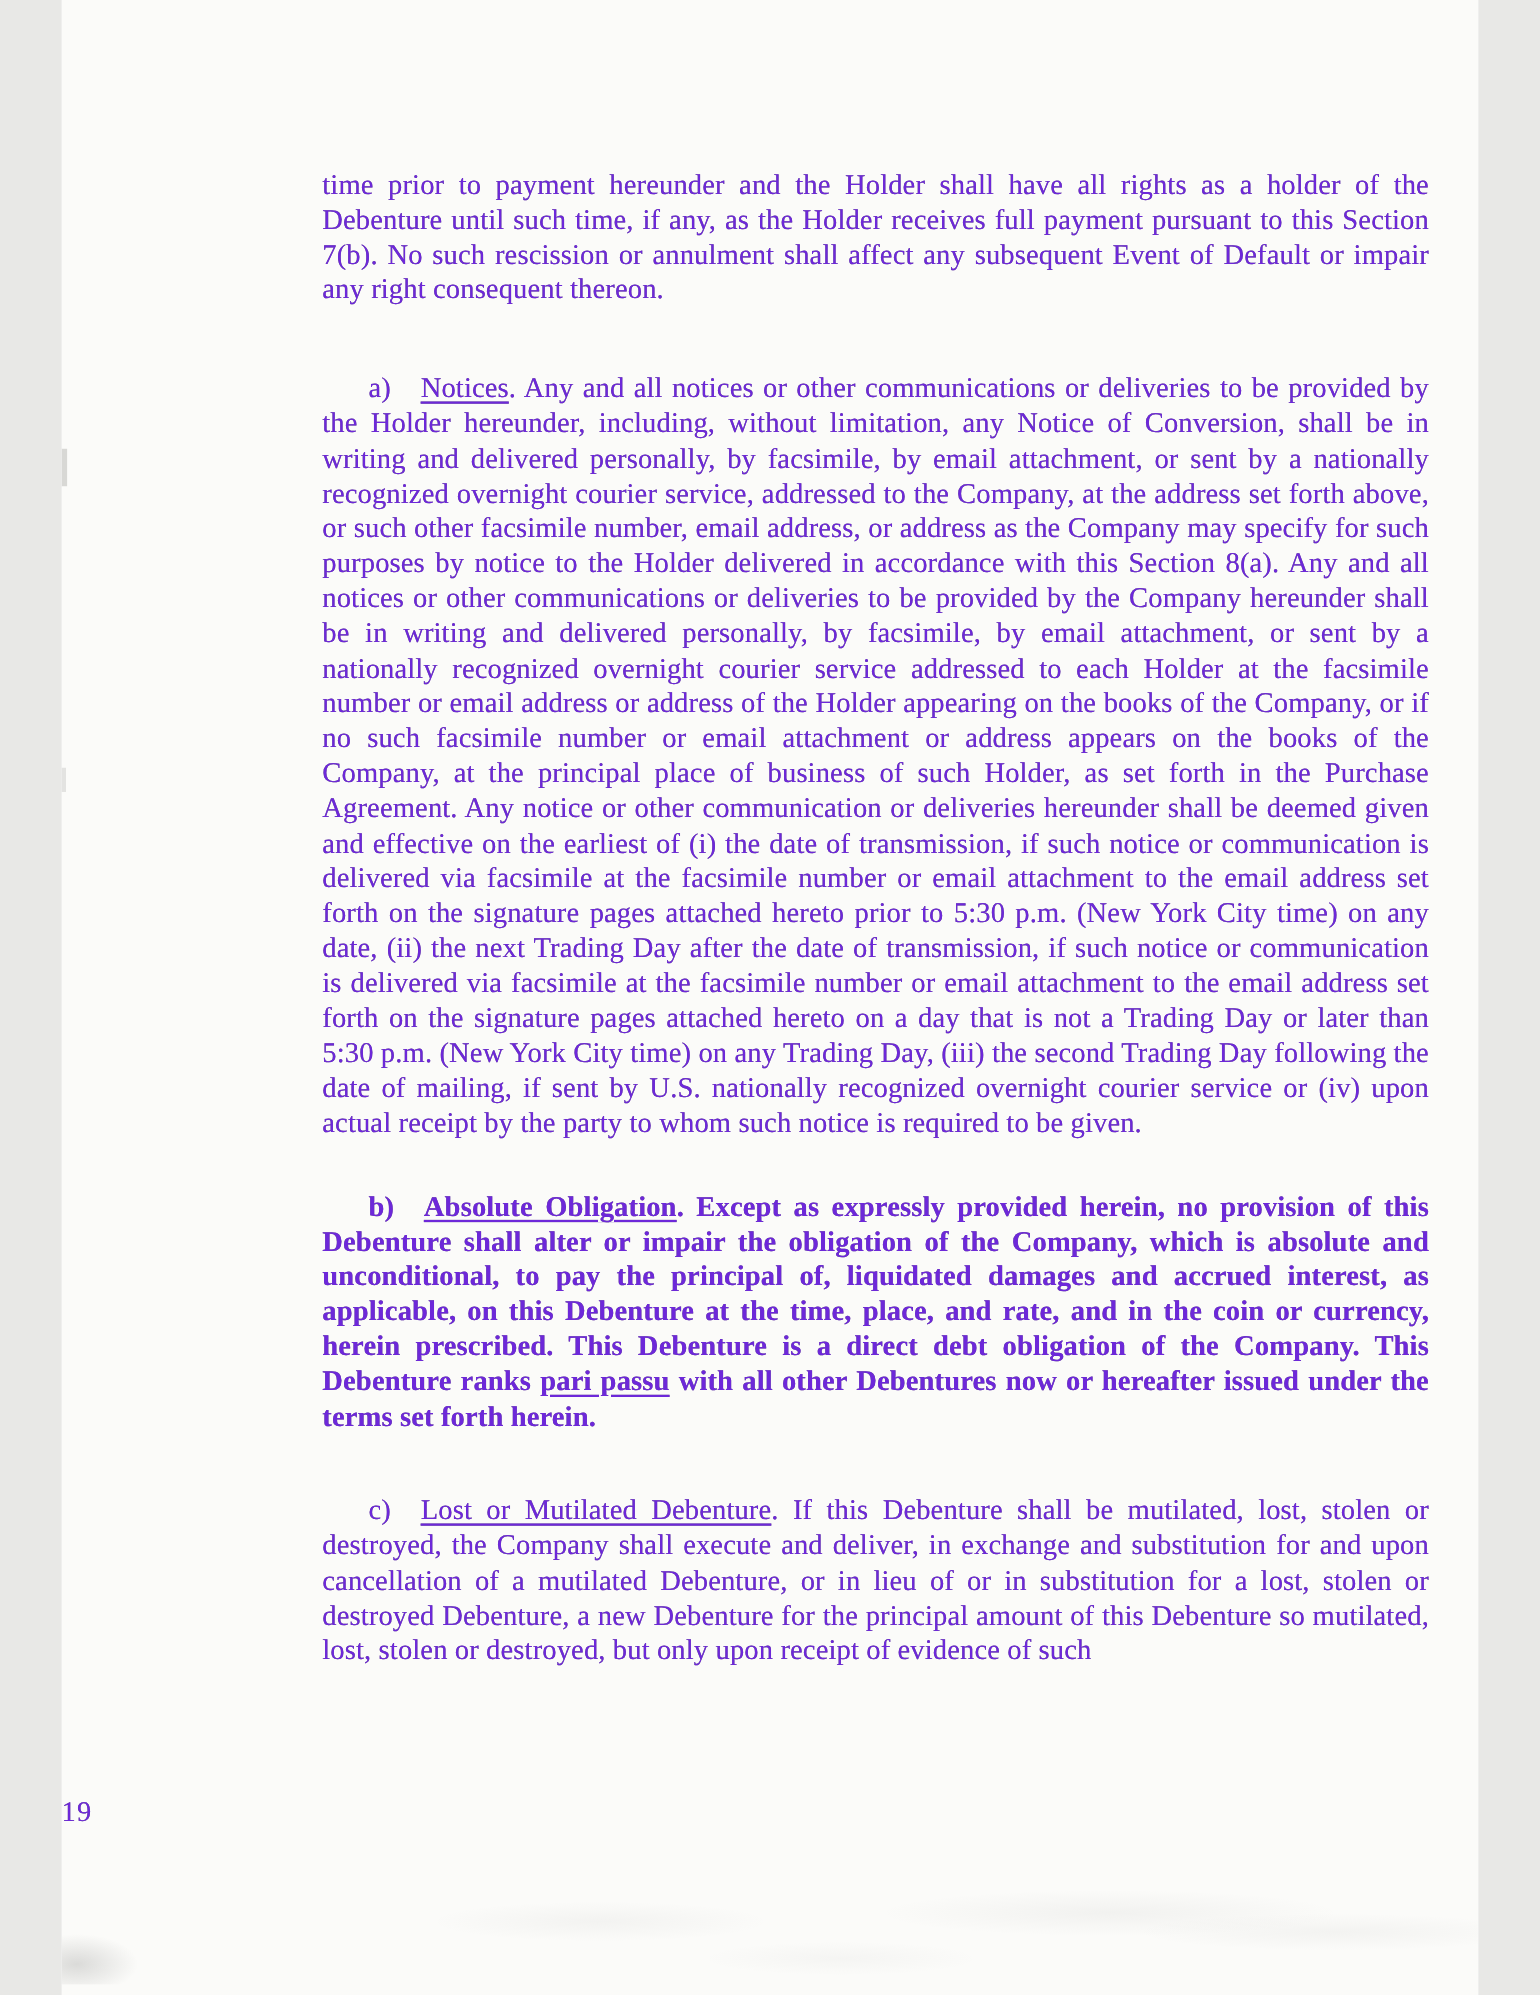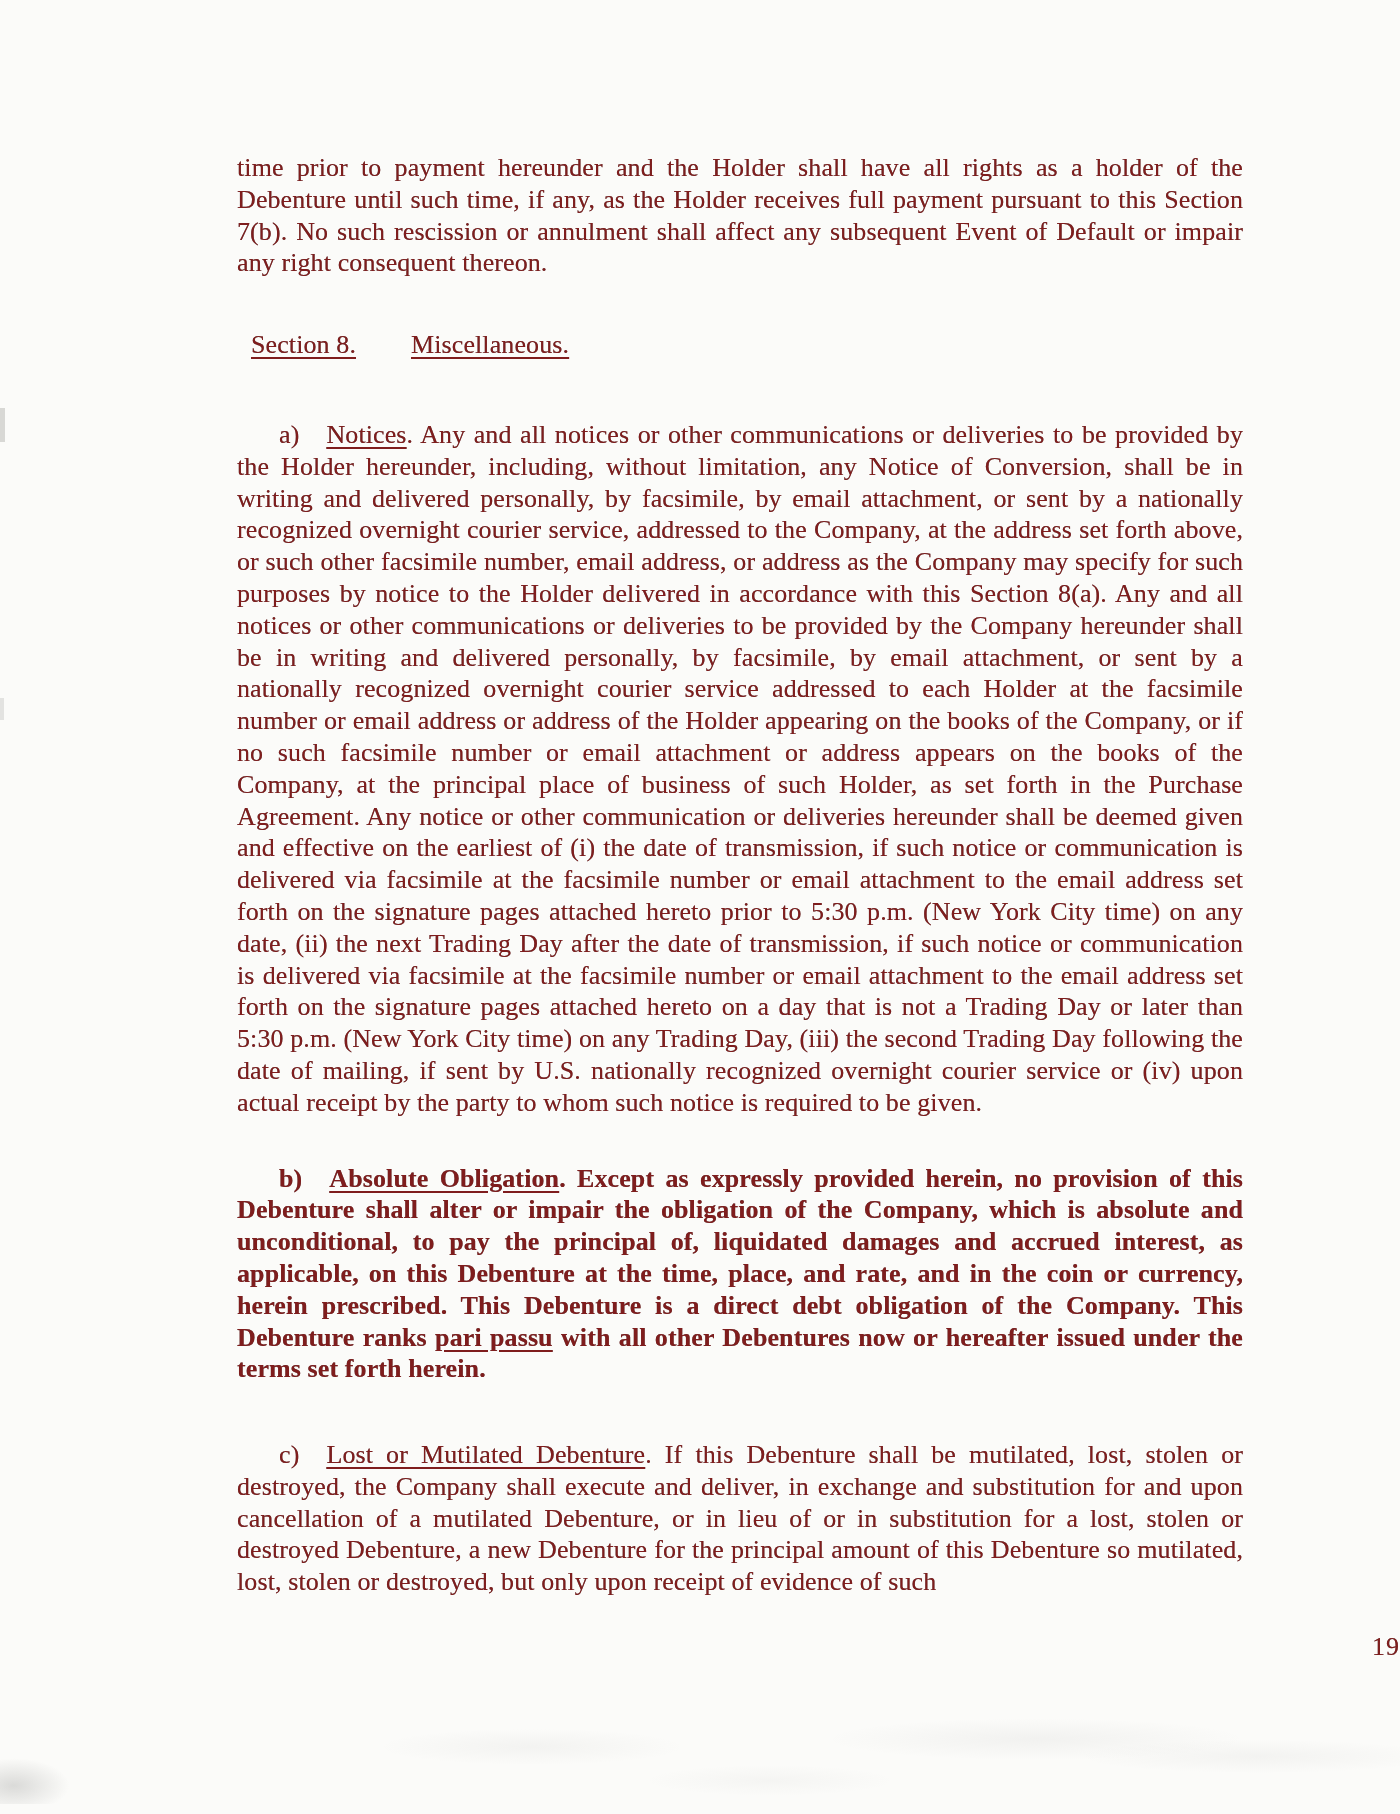--- a/index.html
+++ b/index.html
@@ -2,27 +2,27 @@
 <html><head>
 <meta charset="utf-8">
 <style>
   html, body {
     margin: 0;
     padding: 0;
     background: #e8e8e6;
   }
   .sheet {
     position: relative;
-    width: 1400px;
+    width: 1288px;
     height: 1814px;
     margin: 0 auto;
     background: #fbfbf9;
     overflow: hidden;
     font-family: "Liberation Serif", "DejaVu Serif", serif;
-    color: #7f1d1d;
+    color: #6d28d9;
   }
   .textblock {
     position: absolute;
     left: 237px;
     top: 152px;
     width: 1006px;
   }
   .textblock p {
     margin: 0;
     font-size: 26px;
@@ -49,21 +49,21 @@
   }
   .tab { display: inline-block; height: 1px; }
   .tab-label { width: 27px; }
   .tab-heading { width: 55px; }
 
   .footer {
     position: absolute;
     left: 0;
     top: 1632px;
     width: 100%;
-    text-align: right;
+    text-align: left;
   }
   .footer span {
     font-size: 26px;
     letter-spacing: 1px;
     text-shadow: 0 0 0.6px rgba(10,10,10,0.55);
   }
 
   
   .artifact { position: absolute; pointer-events: none; }
   .edge-speck-1 { left: 0; top: 408px; width: 5px; height: 34px; background: #c9c9c6; opacity: .7; }
@@ -78,21 +78,20 @@
       radial-gradient(ellipse 180px 22px at 55% 65%, rgba(90,90,88,0.04), rgba(90,90,88,0) 70%),
       radial-gradient(ellipse 260px 24px at 90% 40%, rgba(90,90,88,0.05), rgba(90,90,88,0) 70%);
   }
 </style>
 </head>
 <body>
 
 <div class="sheet" data-name="scanned-document-page">
   <div class="textblock" data-name="document-text-block">
       <p data-name="continuation-paragraph"><span data-name="text-run">time prior to payment hereunder and the Holder shall have all rights as a holder of the Debenture until such time, if any, as the Holder receives full payment pursuant to this Section 7(b). No such rescission or annulment shall affect any subsequent Event of Default or impair any right consequent thereon.</span></p>
-      <p data-name="section-heading"><span class="u" data-name="underlined-text-run">Section 8.</span><span class="tab tab-heading" data-name="tab-space"></span><span class="u" data-name="underlined-text-run">Miscellaneous.</span></p>
       <p data-name="subsection-a"><span data-name="text-run">a)</span><span class="tab tab-label" data-name="tab-space"></span><span class="u" data-name="underlined-text-run">Notices</span><span data-name="text-run">. Any and all notices or other communications or deliveries to be provided by the Holder hereunder, including, without limitation, any Notice of Conversion, shall be in writing and delivered personally, by facsimile, by email attachment, or sent by a nationally recognized overnight courier service, addressed to the Company, at the address set forth above, or such other facsimile number, email address, or address as the Company may specify for such purposes by notice to the Holder delivered in accordance with this Section 8(a). Any and all notices or other communications or deliveries to be provided by the Company hereunder shall be in writing and delivered personally, by facsimile, by email attachment, or sent by a nationally recognized overnight courier service addressed to each Holder at the facsimile number or email address or address of the Holder appearing on the books of the Company, or if no such facsimile number or email attachment or address appears on the books of the Company, at the principal place of business of such Holder, as set forth in the Purchase Agreement. Any notice or other communication or deliveries hereunder shall be deemed given and effective on the earliest of (i) the date of transmission, if such notice or communication is delivered via facsimile at the facsimile number or email attachment to the email address set forth on the signature pages attached hereto prior to 5:30 p.m. (New York City time) on any date, (ii) the next Trading Day after the date of transmission, if such notice or communication is delivered via facsimile at the facsimile number or email attachment to the email address set forth on the signature pages attached hereto on a day that is not a Trading Day or later than 5:30 p.m. (New York City time) on any Trading Day, (iii) the second Trading Day following the date of mailing, if sent by U.S. nationally recognized overnight courier service or (iv) upon actual receipt by the party to whom such notice is required to be given.</span></p>
       <p data-name="subsection-b"><span data-name="text-run">b)</span><span class="tab tab-label" data-name="tab-space"></span><span class="u" data-name="underlined-text-run">Absolute Obligation</span><span data-name="text-run">. Except as expressly provided herein, no provision of this Debenture shall alter or impair the obligation of the Company, which is absolute and unconditional, to pay the principal of, liquidated damages and accrued interest, as applicable, on this Debenture at the time, place, and rate, and in the coin or currency, herein prescribed. This Debenture is a direct debt obligation of the Company. This Debenture ranks </span><span class="u" data-name="underlined-text-run">pari passu</span><span data-name="text-run"> with all other Debentures now or hereafter issued under the terms set forth herein.</span></p>
       <p data-name="subsection-c"><span data-name="text-run">c)</span><span class="tab tab-label" data-name="tab-space"></span><span class="u" data-name="underlined-text-run">Lost or Mutilated Debenture</span><span data-name="text-run">. If this Debenture shall be mutilated, lost, stolen or destroyed, the Company shall execute and deliver, in exchange and substitution for and upon cancellation of a mutilated Debenture, or in lieu of or in substitution for a lost, stolen or destroyed Debenture, a new Debenture for the principal amount of this Debenture so mutilated, lost, stolen or destroyed, but only upon receipt of evidence of such</span></p>
     </div>
 
   <div class="footer" data-name="page-footer">
     <span data-name="page-number">19</span>
   </div>
 
   <div class="artifact edge-speck-1" data-name="scan-artifact"></div>

